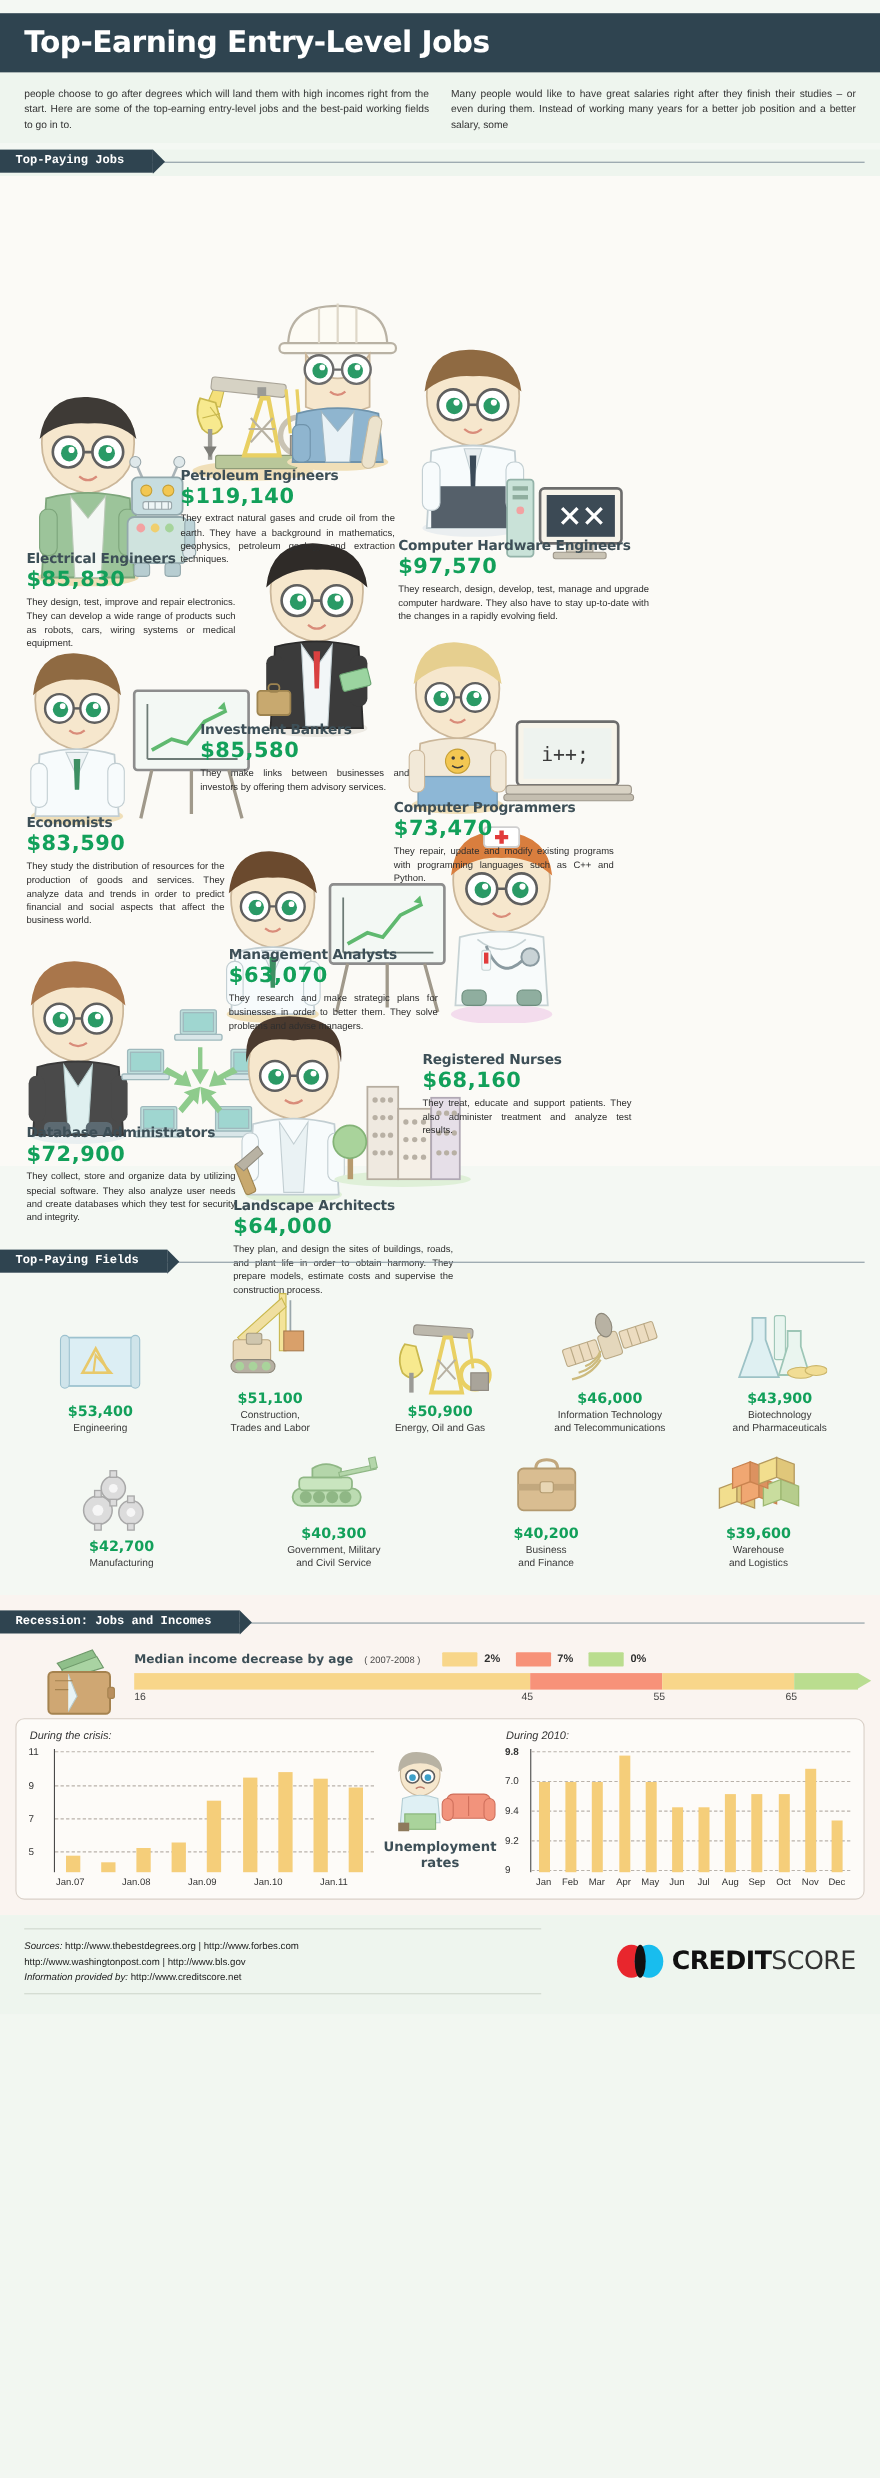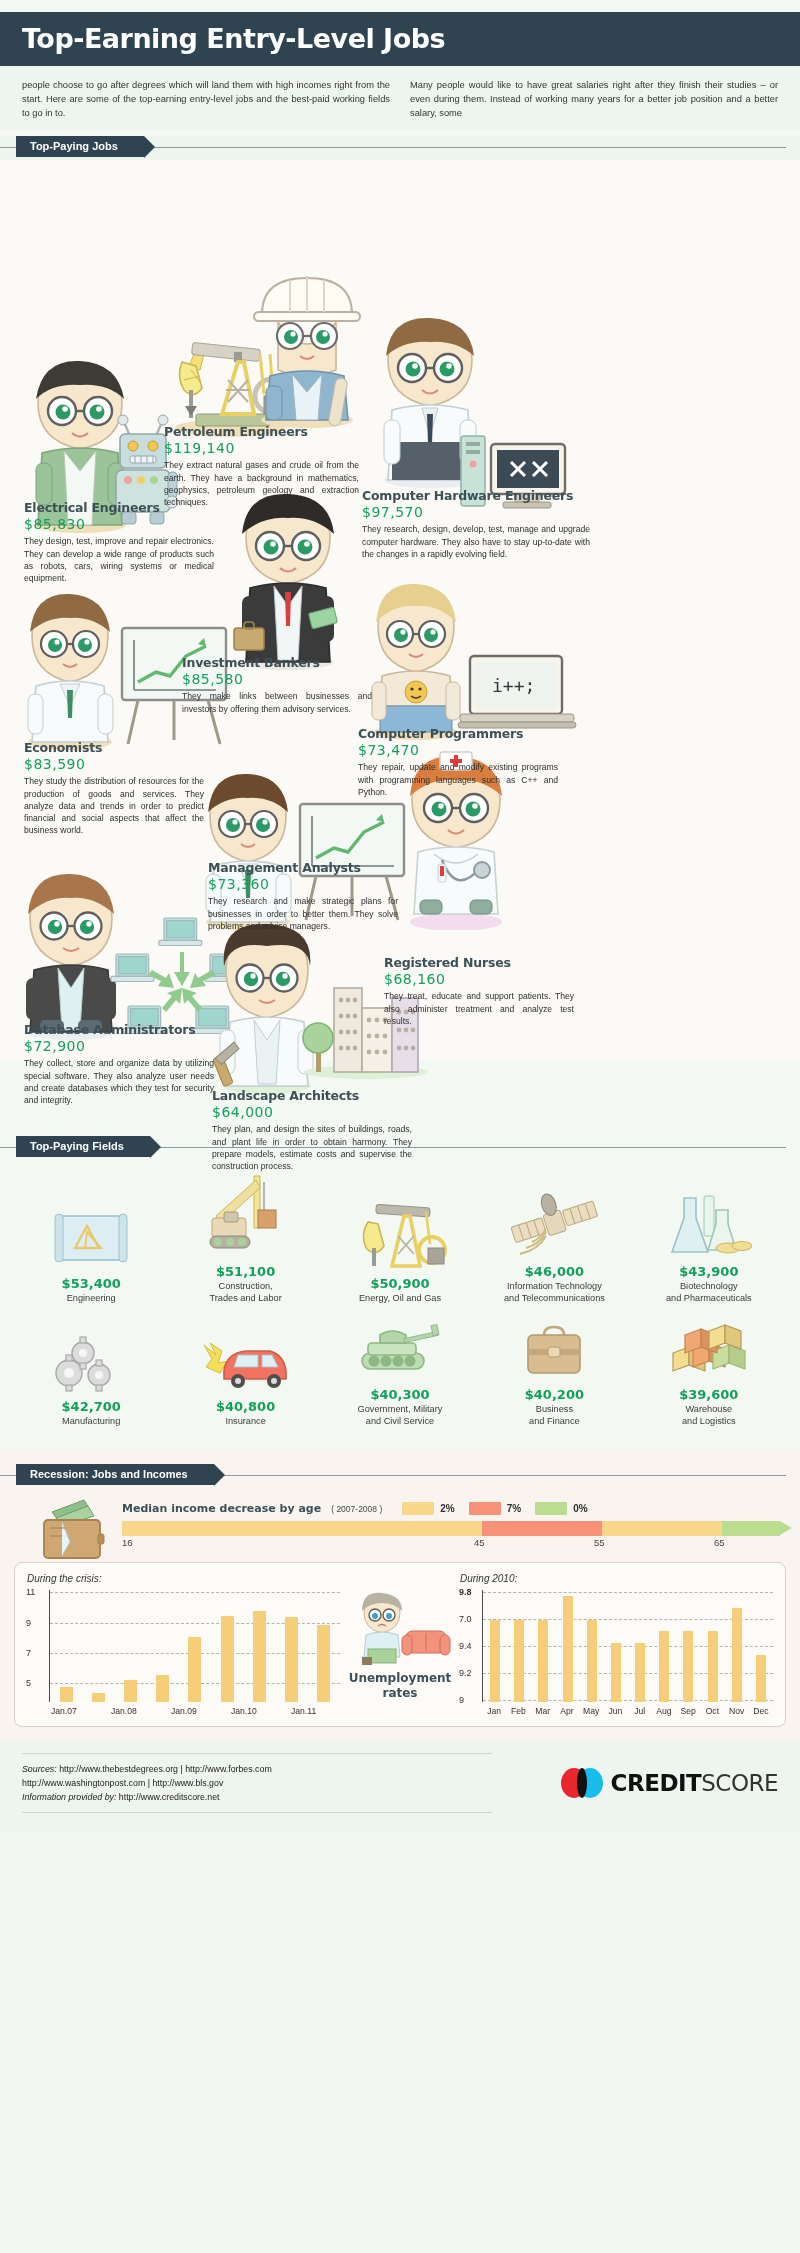--- a/index.html
+++ b/index.html
@@ -47,22 +47,21 @@
     position:absolute;left:0;right:14px;top:11px;height:1px;background:#8a9aa2;
   }
   .ribbon{
     position:absolute;left:0;top:0;
     background:#2f4450;
     color:#fff;
     font-size:11px;
     font-weight:bold;
     padding:4px 26px 5px 14px;
     line-height:1.1;
-    font-family:Liberation Sans, sans-serif;
-    margin-left:16px;
+    font-family:Liberation Mono, monospace;
   }
   .ribbon:after{
     content:"";
     position:absolute;right:-11px;top:0;
     border-left:11px solid #2f4450;
     border-top:11px solid transparent;
     border-bottom:11px solid transparent;
   }
 
   
@@ -71,21 +70,21 @@
     height:900px;
     background:#fbfaf6;
   }
   .jobcard{position:absolute;}
   .jobcard .jtitle{
     font-size:12.5px;font-weight:bold;color:#3d4f57;
     font-family:"DejaVu Sans", sans-serif;
     margin:0 0 1px 0;letter-spacing:-0.2px;
   }
   .jobcard .jsalary{
-    font-size:14px;font-weight:normal;color:#12a05a;
+    font-size:19px;font-weight:bold;color:#12a05a;
     font-family:"DejaVu Sans", sans-serif;
     margin:0 0 3px 0;letter-spacing:0.5px;
   }
   .jobcard .jdesc{
     font-size:8.6px;line-height:1.42;color:#2e2e2e;text-align:justify;margin:0;
   }
 
   
   .art{position:absolute;}
 
@@ -570,21 +569,21 @@
     </div>
 
     <div class="jobcard" style="left:24px;top:580px;width:180px;">
       <p class="jtitle">Economists</p>
       <p class="jsalary">$83,590</p>
       <p class="jdesc">They study the distribution of resources for the production of goods and services. They analyze data and trends in order to predict financial and social aspects that affect the business world.</p>
     </div>
 
     <div class="jobcard" style="left:208px;top:700px;width:190px;">
       <p class="jtitle">Management Analysts</p>
-      <p class="jsalary">$73,360</p>
+      <p class="jsalary">$63,070</p>
       <p class="jdesc">They research and make strategic plans for businesses in order to better them. They solve problems and advise managers.</p>
     </div>
 
     <div class="jobcard" style="left:384px;top:795px;width:190px;">
       <p class="jtitle">Registered Nurses</p>
       <p class="jsalary">$68,160</p>
       <p class="jdesc">They treat, educate and support patients. They also administer treatment and analyze test results.</p>
     </div>
 
     <div class="jobcard" style="left:24px;top:862px;width:190px;">
@@ -725,36 +724,20 @@
                 <rect x="13" y="52" width="6" height="6"></rect>
               <rect x="43" y="27" width="6" height="6"></rect>
                 <rect x="43" y="52" width="6" height="6"></rect>
             </g>
           </svg>
         </div>
         <div class="famount">$42,700</div>
         <div class="flabel" style="white-space:pre-line;">Manufacturing</div>
       </div>
 
-      <div class="field">
-        <div class="ficon">
-          <svg width="92" height="58" viewBox="0 0 92 58">
-            <path d="M4 10 L16 20 L10 8 L22 16 L18 28 L28 26 L20 38 L6 32 L12 24 Z" fill="#f5e05c" stroke="#d3bd3e"></path>
-            <path d="M24 36 Q26 18 46 16 L70 16 Q84 20 86 36 L86 44 L24 44 Z" fill="#f2735f" stroke="#cf5c4a" stroke-width="1.6"></path>
-            <path d="M38 20 L58 20 L58 32 L34 32 Z" fill="#dff0f4" stroke="#a9c4cc"></path>
-            <path d="M62 20 L72 20 L78 32 L62 32 Z" fill="#dff0f4" stroke="#a9c4cc"></path>
-            <circle cx="38" cy="46" r="7" fill="#4f4f4f"></circle>
-              <circle cx="38" cy="46" r="3" fill="#ddd"></circle>
-            <circle cx="74" cy="46" r="7" fill="#4f4f4f"></circle>
-              <circle cx="74" cy="46" r="3" fill="#ddd"></circle>
-          </svg>
-        </div>
-        <div class="famount">$40,800</div>
-        <div class="flabel" style="white-space:pre-line;">Insurance</div>
-      </div>
 
       <div class="field">
         <div class="ficon">
           <svg width="92" height="58" viewBox="0 0 92 58">
             <rect x="8" y="30" width="62" height="16" rx="8" fill="#bcdcb2" stroke="#8fb785" stroke-width="1.6"></rect>
             <circle cx="20" cy="38" r="5.5" fill="#8fb785"></circle>
               <circle cx="32" cy="38" r="5.5" fill="#8fb785"></circle>
             <circle cx="44" cy="38" r="5.5" fill="#8fb785"></circle>
               <circle cx="56" cy="38" r="5.5" fill="#8fb785"></circle>
             <rect x="14" y="20" width="48" height="12" rx="4" fill="#c9e5bf" stroke="#8fb785" stroke-width="1.6"></rect>

